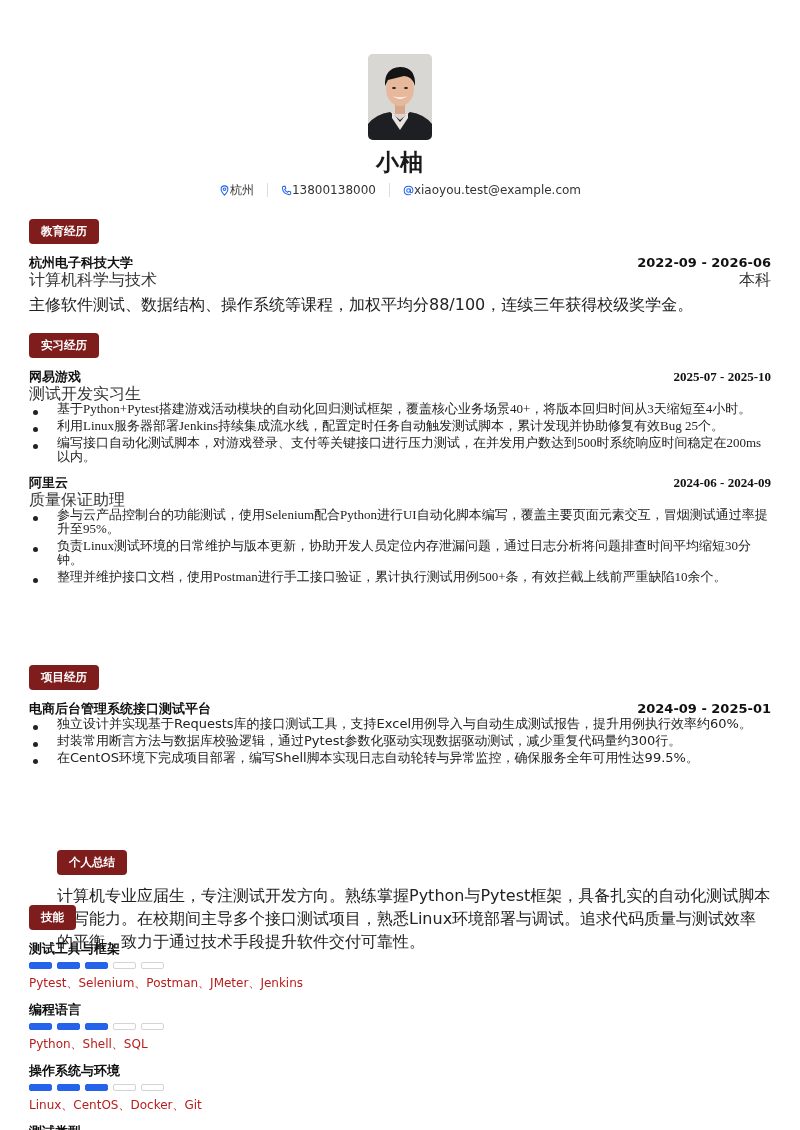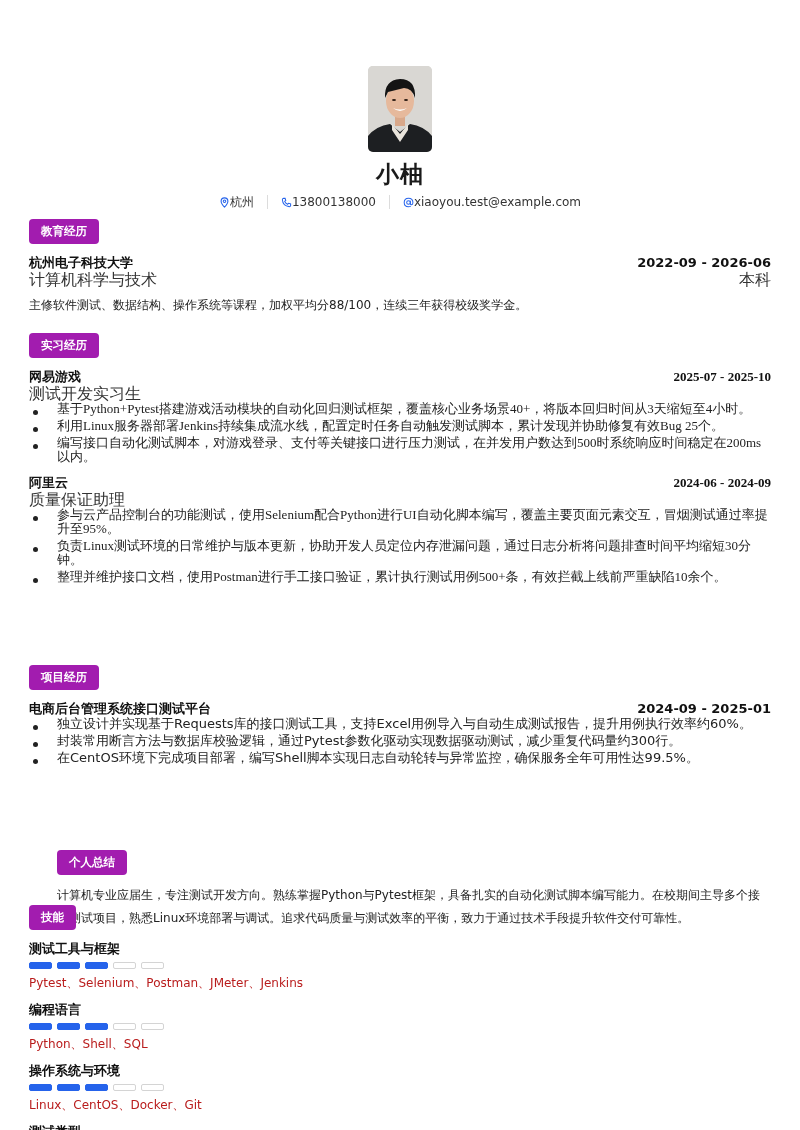--- a/index.html
+++ b/index.html
@@ -3,46 +3,46 @@
   <meta charset="utf-8">
   <style>
     * { margin: 0; padding: 0; box-sizing: border-box; }
     html, body { width: 800px; height: 1130px; overflow: hidden; background: #ffffff; }
     body {
       font-family: "DejaVu Sans", "Liberation Sans", sans-serif;
       color: #222;
       font-size: 13px;
       position: relative;
     }
-    .page { position: relative; width: 800px; height: 1054px; padding: 12px 29px; }
+    .page { position: relative; width: 800px; height: 1054px; padding: 0 29px; }
 
     
     .header { text-align: center; padding-top: 54px; }
     .photo {
       width: 64px; height: 86px; margin: 0 auto; border-radius: 5px; overflow: hidden;
       background: #d8d6d2; position: relative;
     }
     .photo svg { display: block; }
     .name { font-size: 23px; font-weight: bold; color: #1a1a1a; margin-top: 8px; line-height: 28px; letter-spacing: 1px; }
     .contacts { display: flex; justify-content: center; align-items: center; margin-top: 6px; font-size: 12px; color: #333; height: 16px; }
     .contact { display: flex; align-items: center; }
     .contact svg { width: 11px; height: 11px; }
     .sep { width: 1px; height: 14px; background: #dcdcdc; margin: 0 13px; }
 
     
     .badge {
-      display: inline-block; background: #a21caf; color: #fff; font-size: 11.5px; font-weight: bold;
+      display: inline-block; background: #7f1d1d; color: #fff; font-size: 11.5px; font-weight: bold;
       padding: 0 12px; height: 25px; line-height: 25px; border-radius: 4px;
     }
     .section { position: absolute; left: 29px; right: 29px; }
     .row { display: flex; justify-content: space-between; align-items: baseline; }
     .title { font-weight: bold; font-size: 13px; color: #111; line-height: 17px; }
     .date { font-weight: bold; font-size: 13px; color: #111; line-height: 17px; }
     .sub { font-size: 16px; color: #333; line-height: 17px; }
-    .para { font-size: 12px; color: #222; line-height: 22px; }
+    .para { font-size: 16px; color: #222; line-height: 22px; }
     ul.bullets { list-style: none; }
     ul.bullets li { position: relative; padding-left: 28px; font-size: 13px; line-height: 14px; color: #222; margin-bottom: 3px; }
     ul.bullets li::before {
       content: ""; position: absolute; left: 4px; top: 8px; width: 5px; height: 5px; border-radius: 50%; background: #222;
     }
 
     .skill-title { font-weight: bold; font-size: 13px; color: #111; line-height: 17px; font-family: Liberation Serif, serif; }
     .bars { display: flex; gap: 5px; margin: 5px 0 6px; }
     .bar { width: 23px; height: 7px; border-radius: 2px; border: 1px solid #d4d4d4; background: #fff; }
     .bar.on { background: #2563eb; border-color: #2563eb; }

